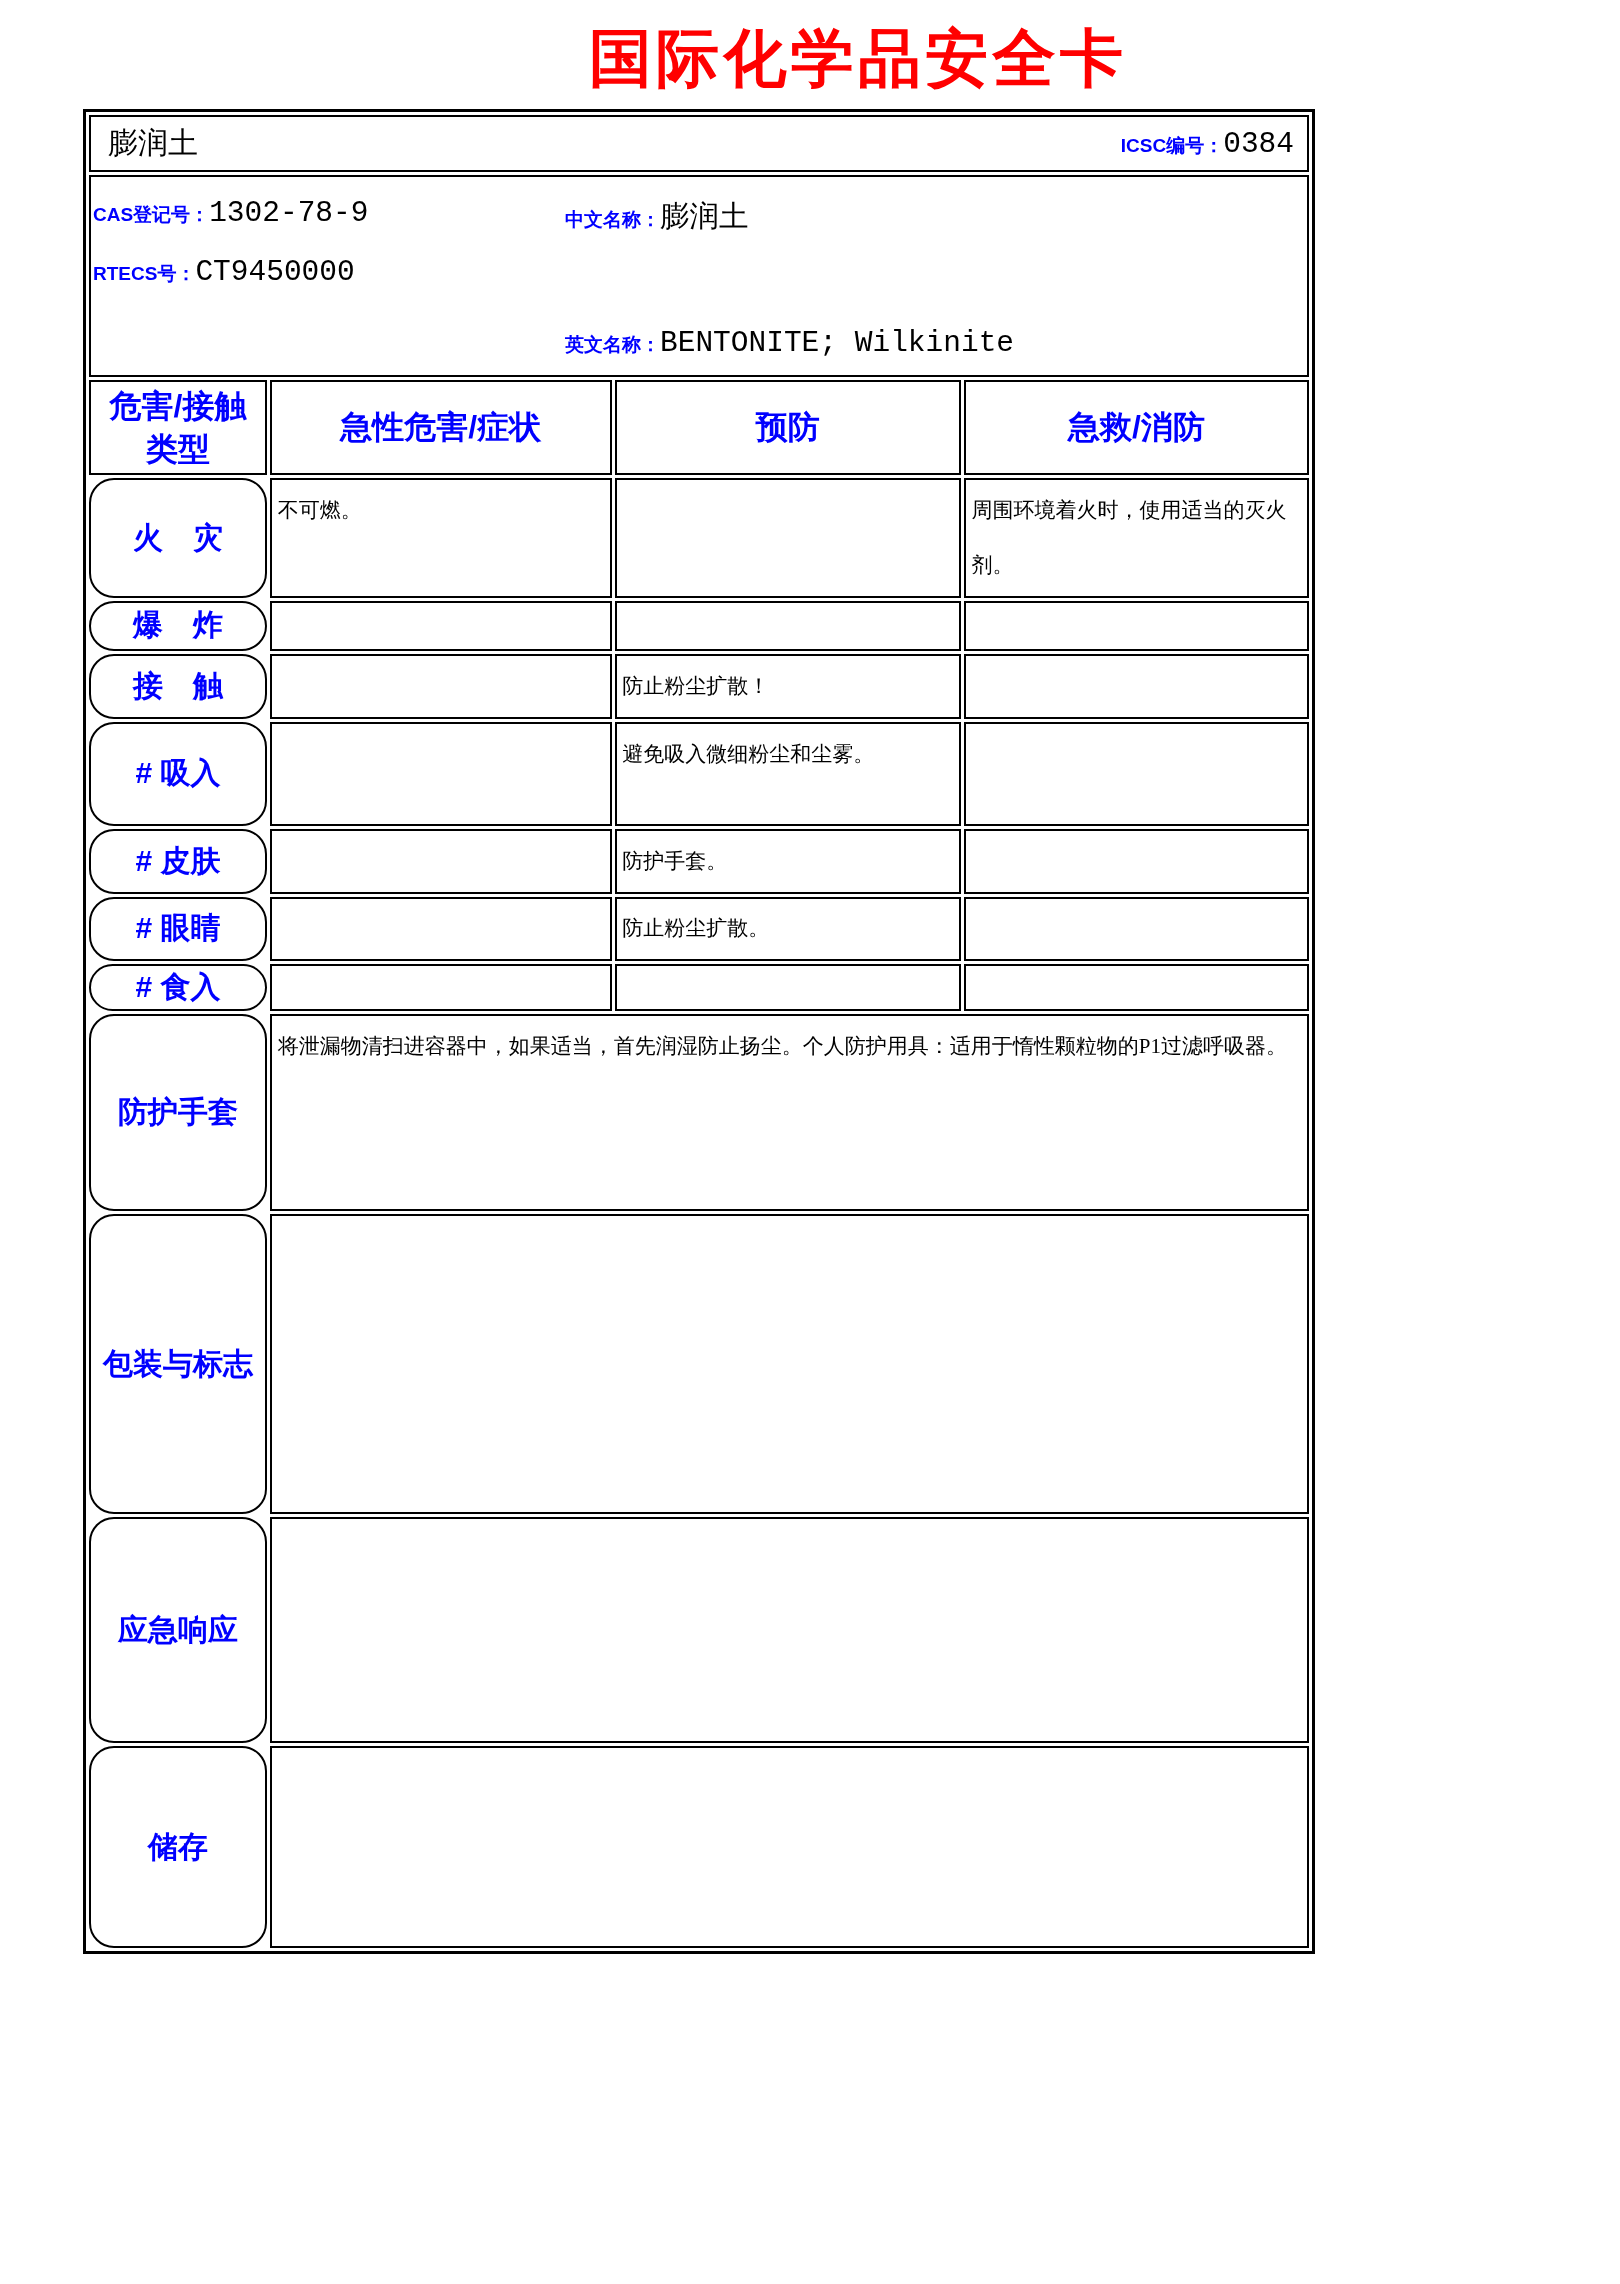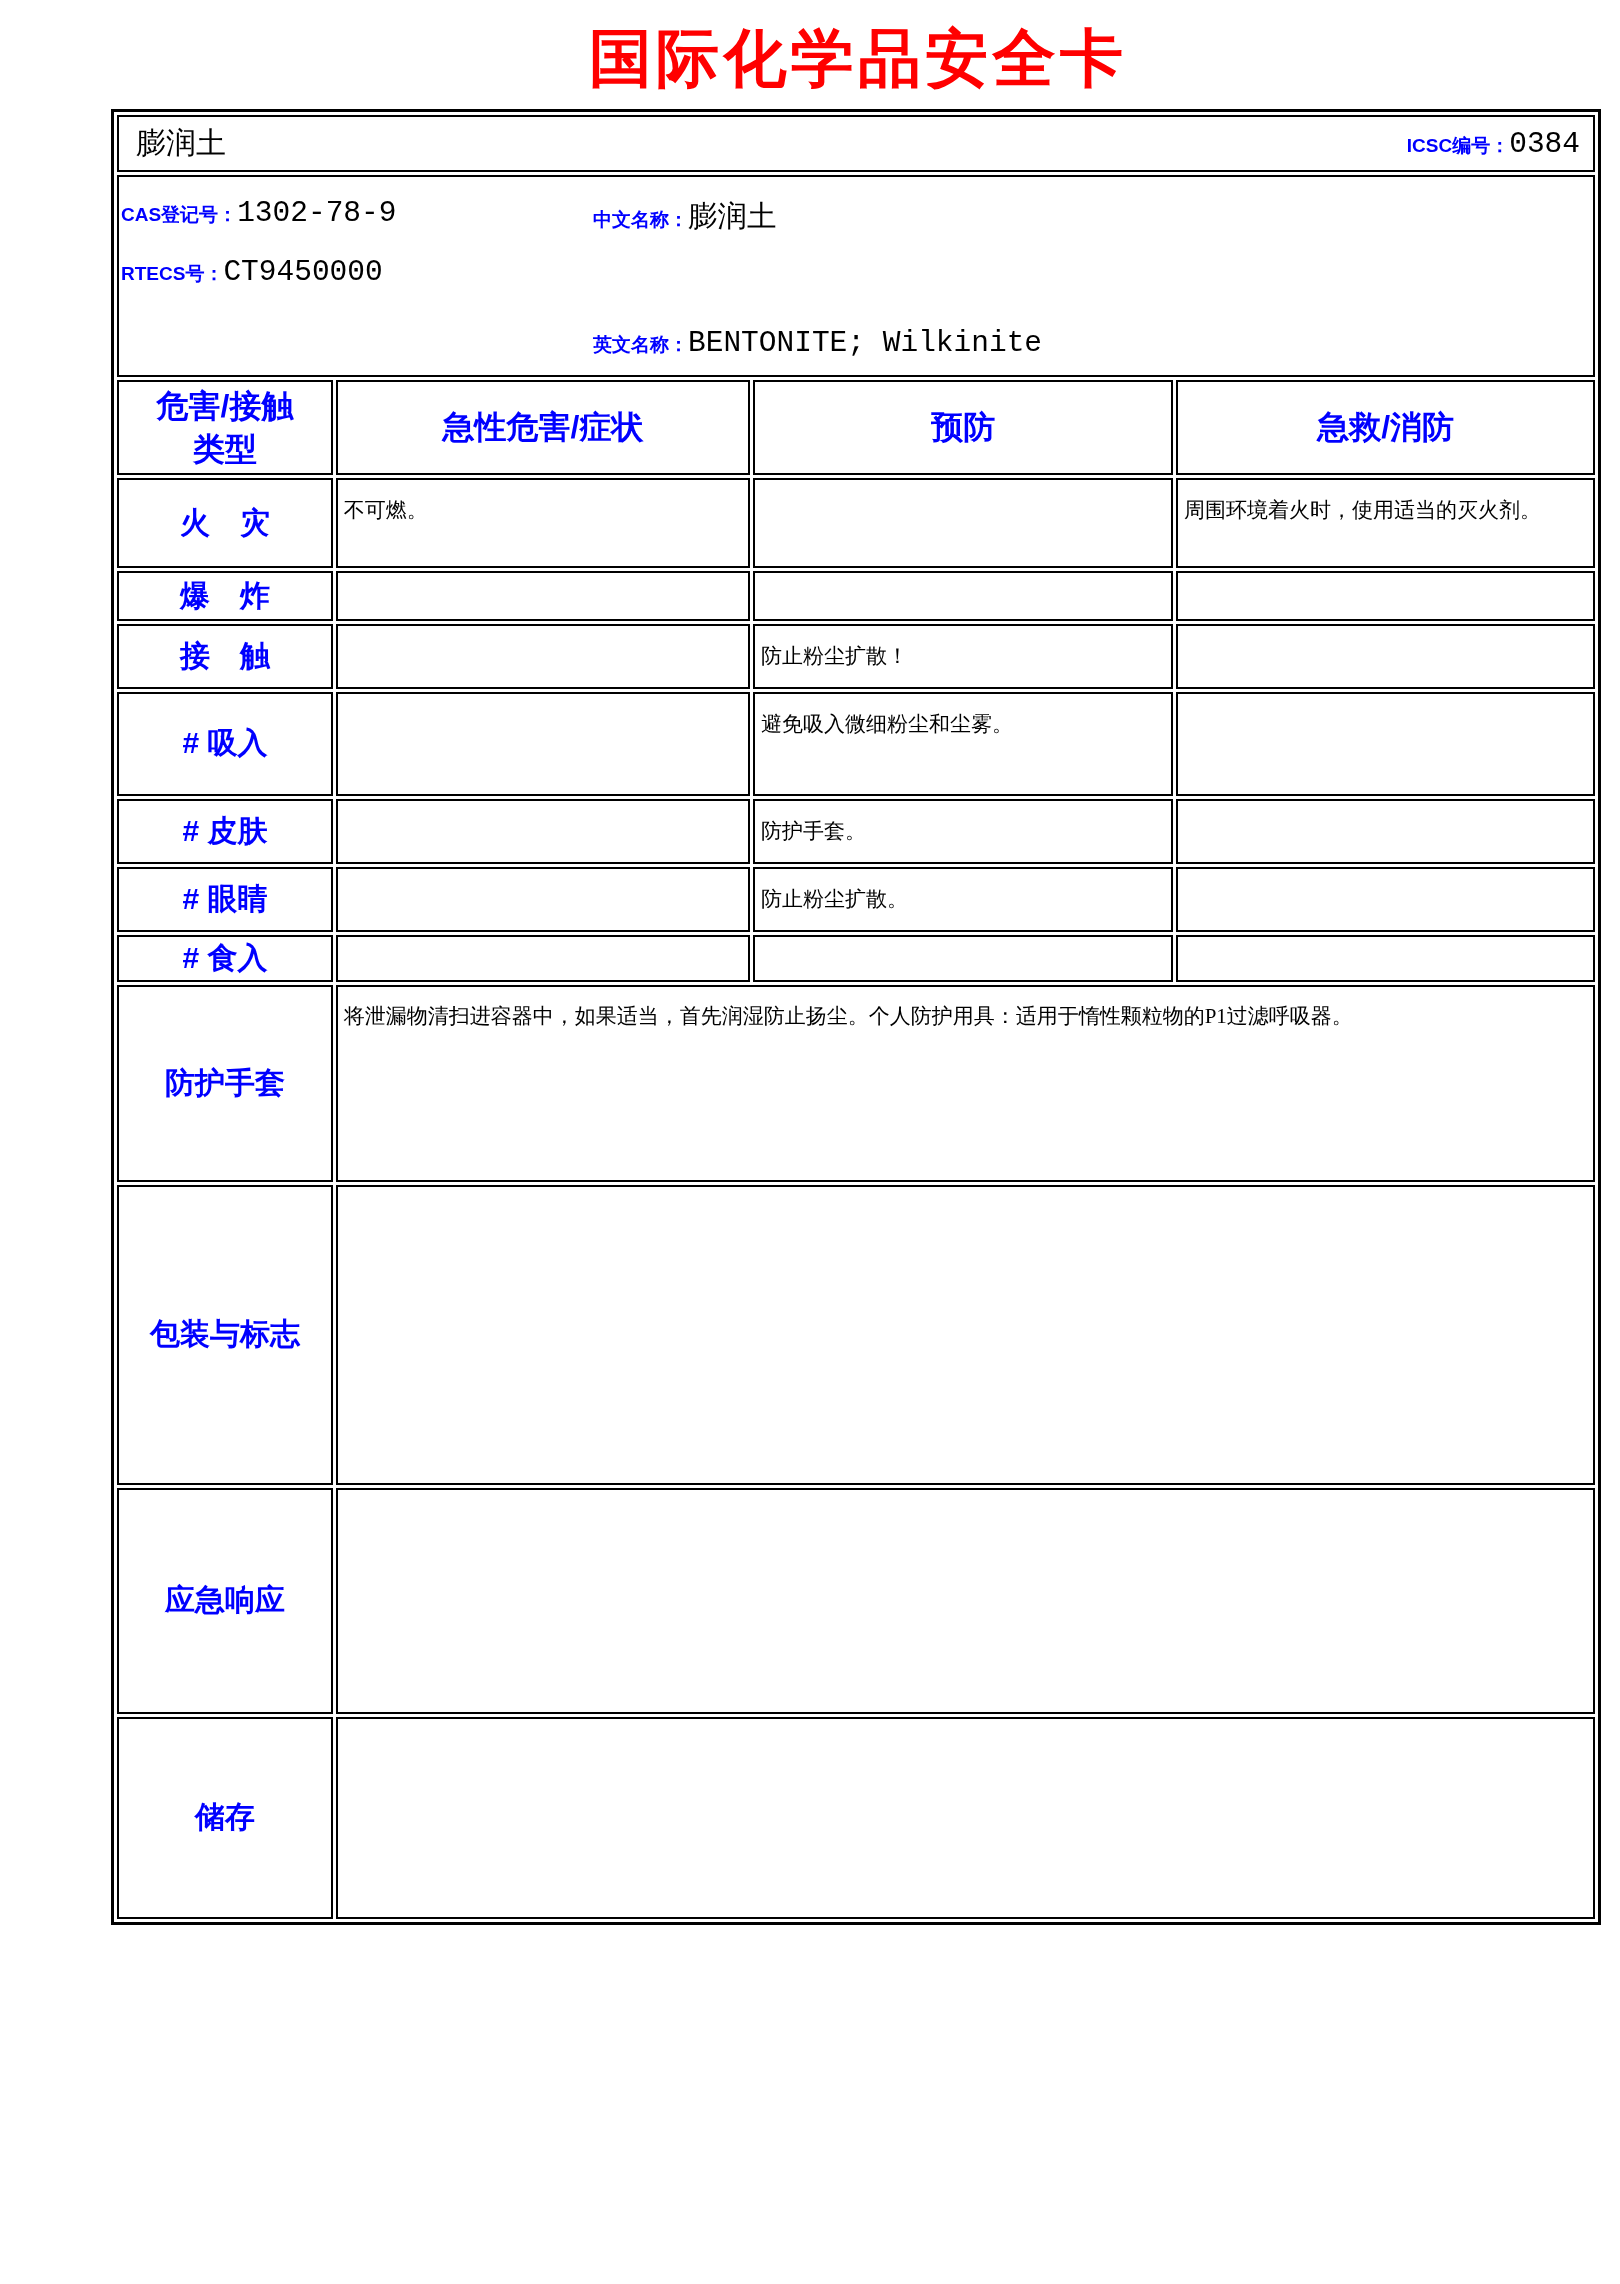--- a/index.html
+++ b/index.html
@@ -26,22 +26,22 @@
     color: #ff0000;
     font-weight: bold;
     font-size: 63px;
     letter-spacing: 4.3px;
     font-family: "Liberation Serif", serif;
     white-space: nowrap;
   }
 
   
   table.card {
-    margin-left: 111px;
-    width: 1490px;
+    margin-left: 83px;
+    width: 1232px;
     table-layout: fixed;
     border-collapse: separate;
     border-spacing: 3.6px;
     border: 3.6px solid #000000;
     background: #ffffff;
   }
   col.c1 { width: 14.7%; }
   col.c2 { width: 28.2%; }
   col.c3 { width: 28.6%; }
   col.c4 { width: 28.5%; }
@@ -94,20 +94,21 @@
   }
 
   
   td.rowlabel {
     vertical-align: middle;
     text-align: center;
     color: #0000ff;
     font-weight: bold;
     font-size: 30px;
     white-space: nowrap;
+    border-radius: 25px;
   }
 
   
   td.content {
     padding: 2.9px 5.7px;
     font-family: "Liberation Serif", serif;
     font-size: 21px;
     line-height: 55px;
   }
 

